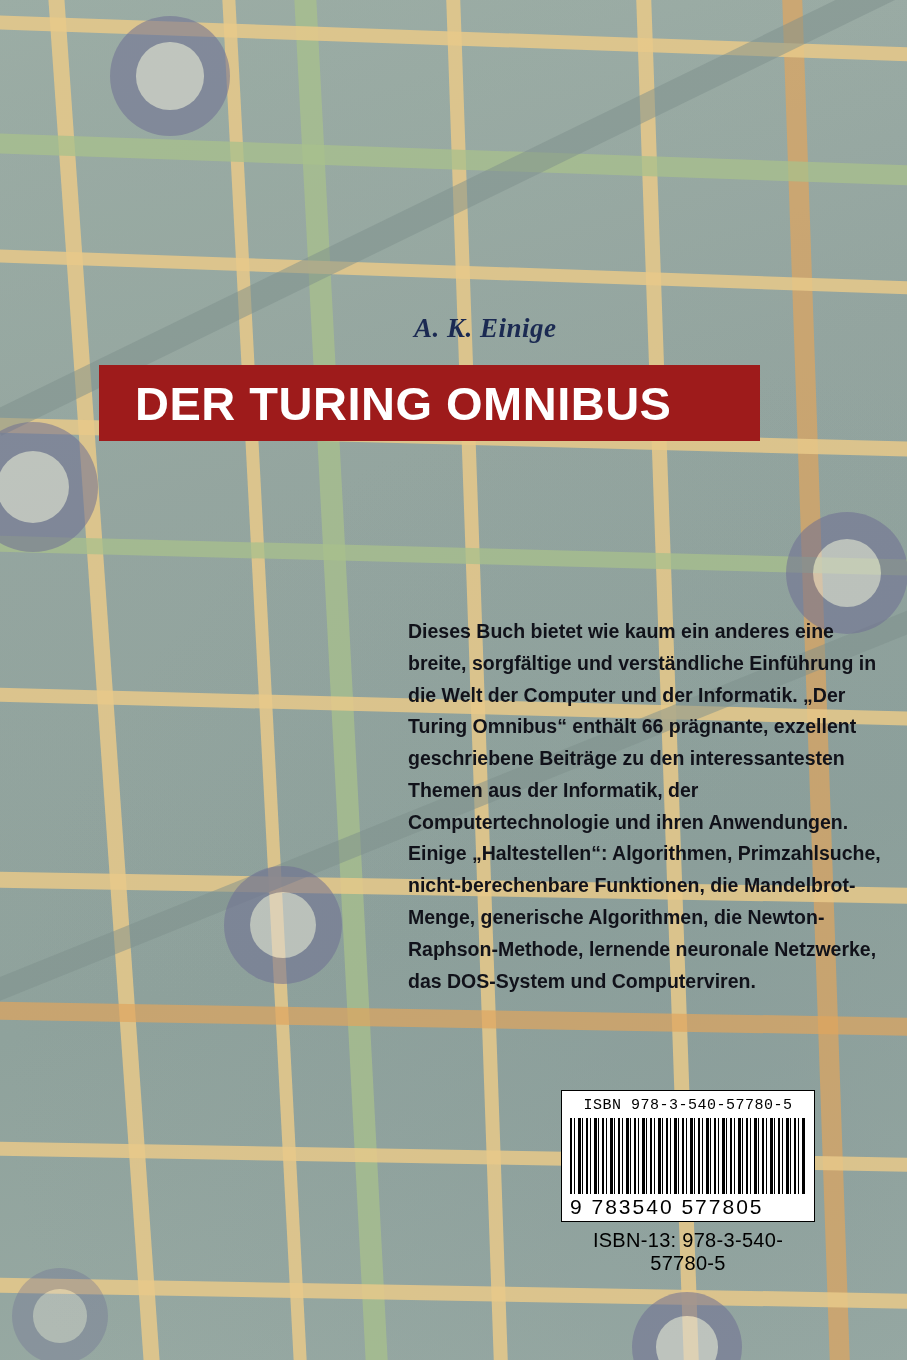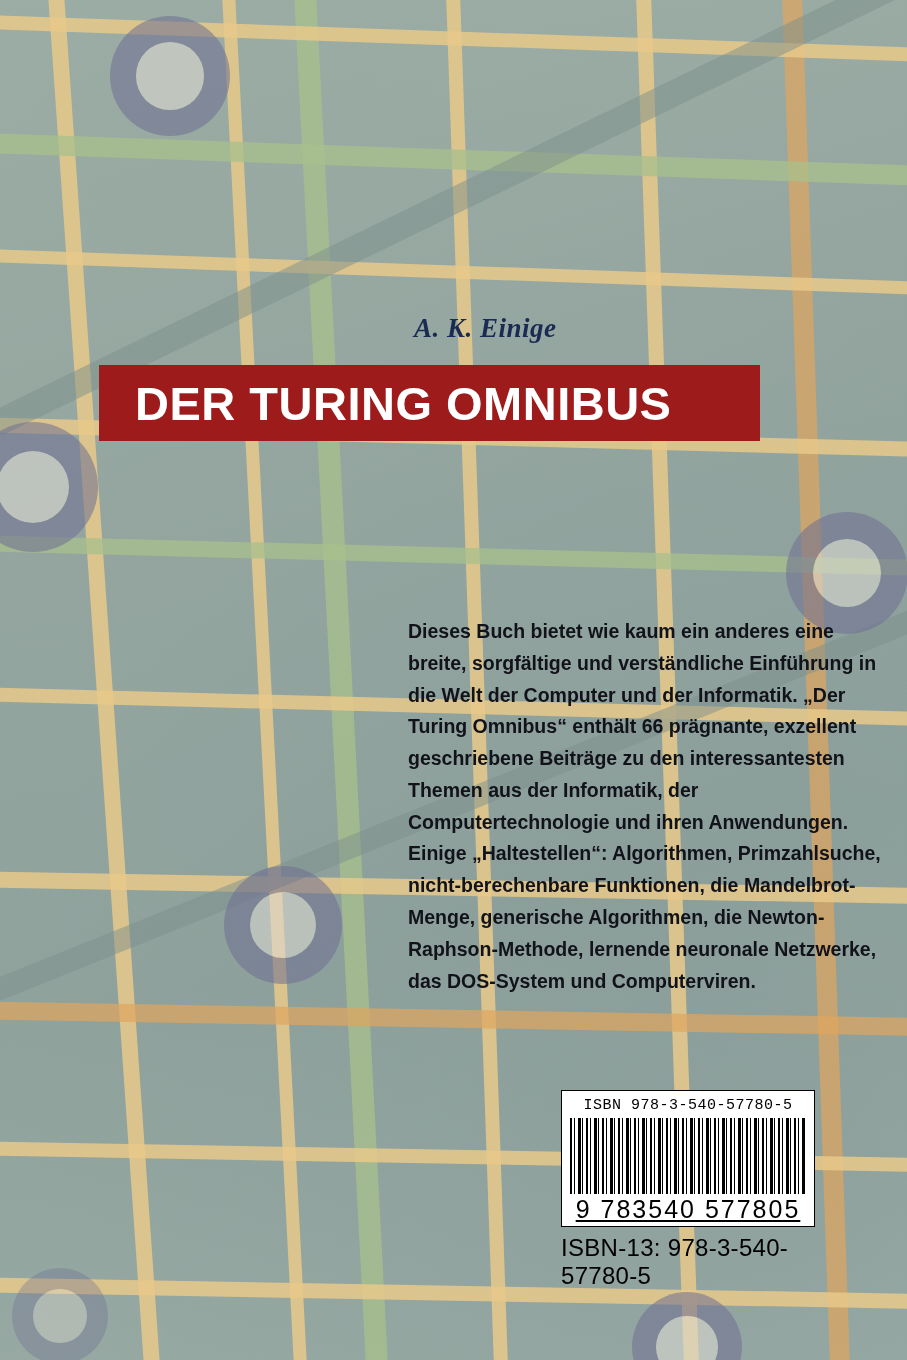--- a/index.html
+++ b/index.html
@@ -160,31 +160,31 @@
     background-image: repeating-linear-gradient(
       to right,
       #000 0px, #000 2px, #fff 2px, #fff 4px,
       #000 4px, #000 5px, #fff 5px, #fff 8px,
       #000 8px, #000 11px, #fff 11px, #fff 12px,
       #000 12px, #000 13px, #fff 13px, #fff 16px
     );
   }
   .barcode-digits {
     font-family: "Liberation Sans", sans-serif;
-    font-size: 25px;
+    font-size: 21px;
     letter-spacing: 2px;
-    text-align: center;
+    text-align: left;
     color: #000;
     margin-top: 1px;
-    text-decoration: underline;
   }
   .isbn-13 {
     font-family: "Liberation Sans", sans-serif;
-    font-size: 24px;
+    font-size: 20px;
     color: #000;
+    text-align: center;
     margin-top: 7px;
     letter-spacing: 0.3px;
   }
 </style>
 </head>
 <body>
 
 <div id="cover">
 
   <div class="map-base"></div>

